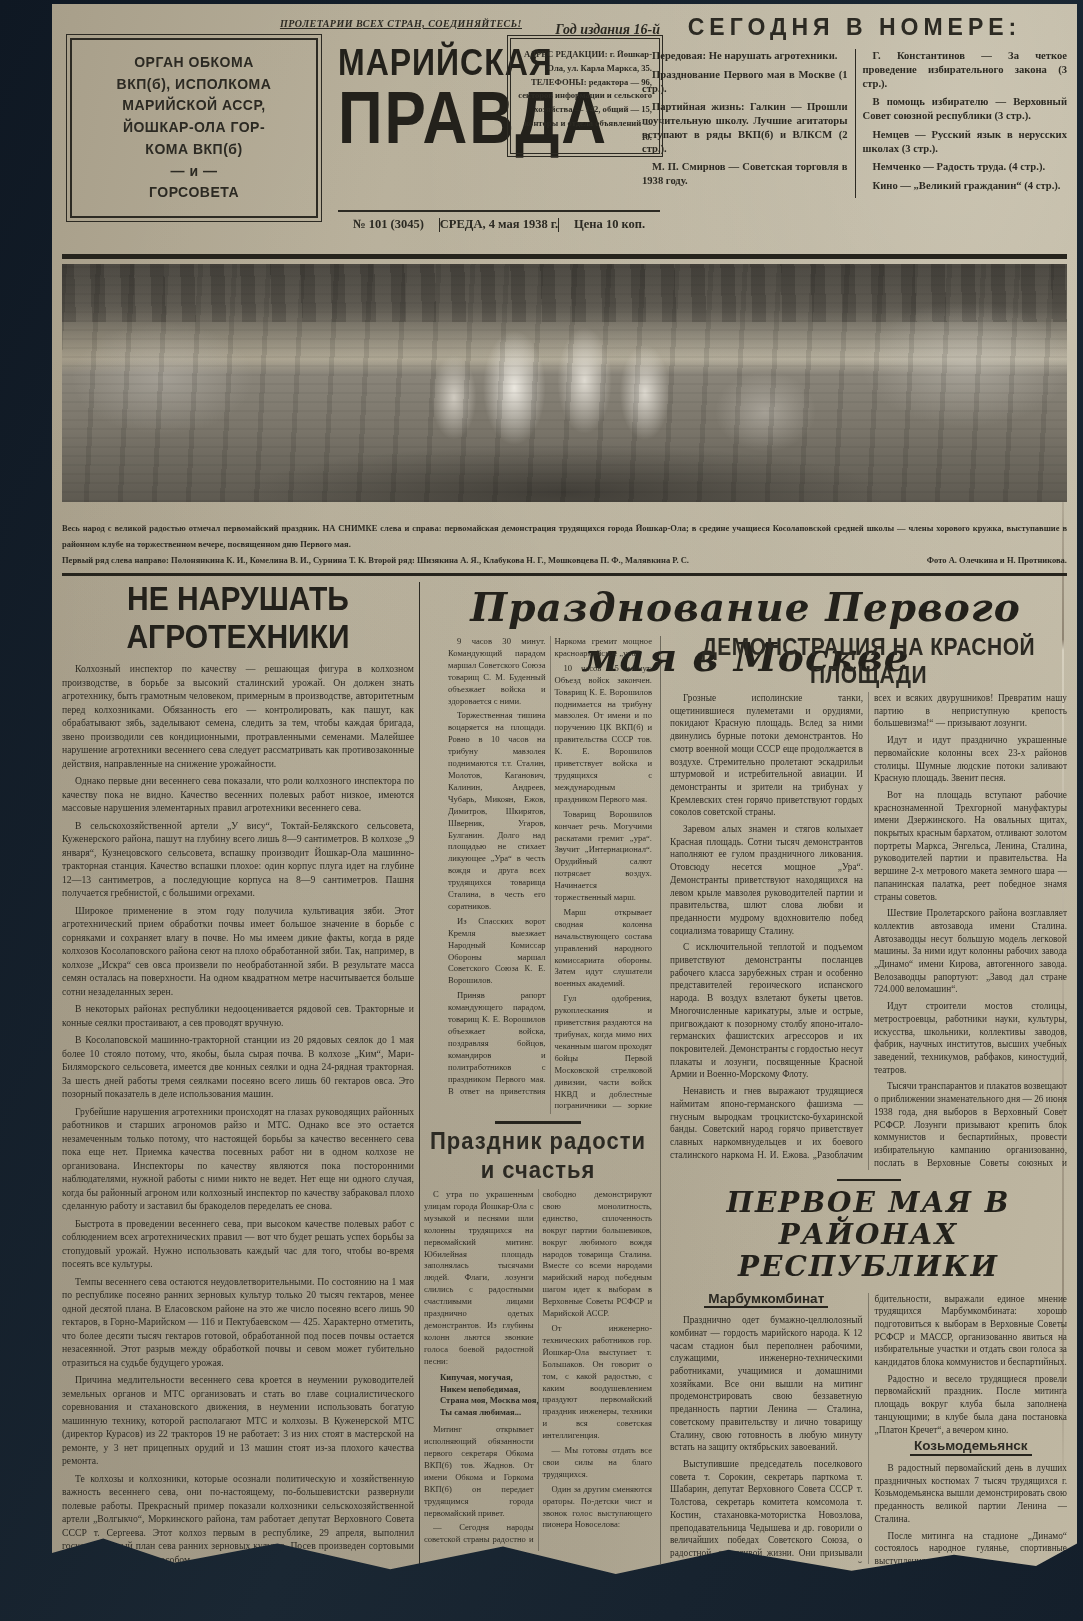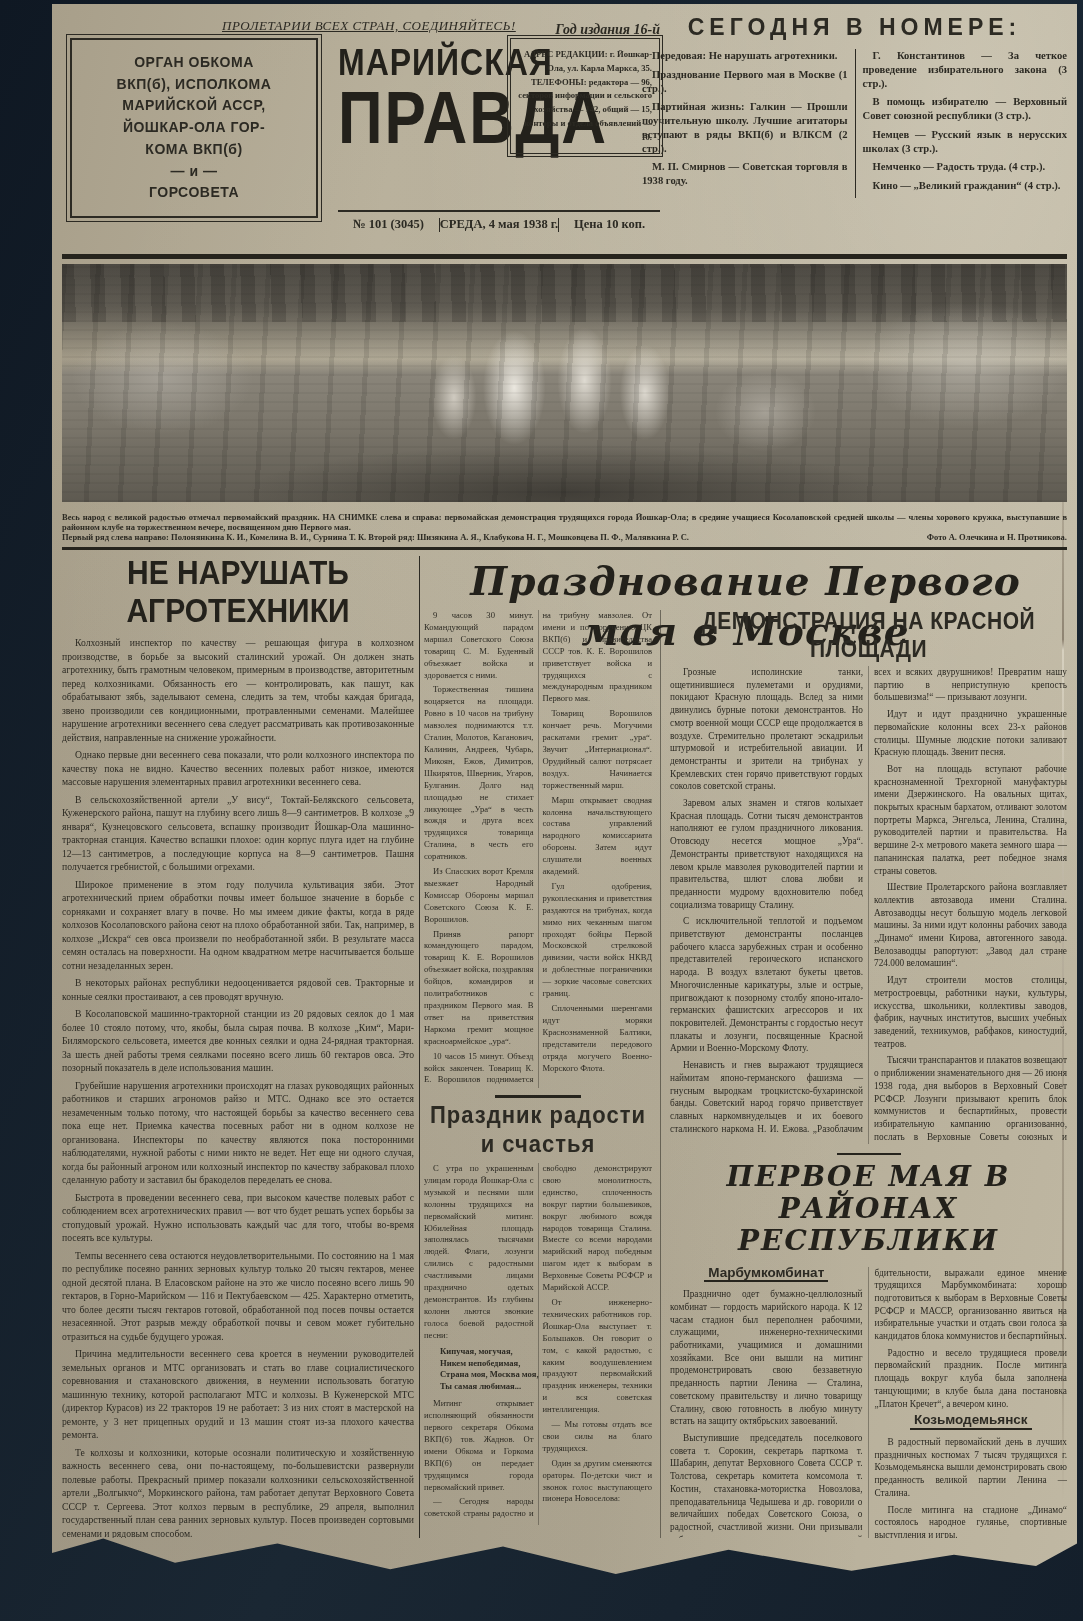--- a/index.html
+++ b/index.html
@@ -22,22 +22,22 @@
   .crack{position:absolute;top:420px;bottom:120px;right:13px;width:2px;
     background:linear-gradient(to bottom,transparent,rgba(80,65,50,.45) 20%,rgba(235,230,215,.5) 21%,rgba(80,65,50,.35) 80%,transparent);}
 
   
   .header{position:relative;height:242px;}
   .organ-box{position:absolute;left:8px;top:26px;width:244px;height:176px;
     border:2px solid #2c2a23;outline:1px solid #2c2a23;outline-offset:3px;
     display:flex;flex-direction:column;justify-content:center;
     font-family:"Liberation Sans",sans-serif;font-weight:700;font-size:14px;
     line-height:1.55;text-align:center;letter-spacing:.5px;}
-  .slogan{position:absolute;left:160px;top:6px;width:300px;text-align:left;
-    font-style:italic;font-weight:400;font-size:13px;letter-spacing:.5px;
+  .slogan{position:absolute;left:160px;top:6px;width:300px;text-align:right;
+    font-style:italic;font-weight:700;font-size:10px;letter-spacing:.5px;
     text-decoration:underline;}
   .masthead{position:absolute;left:276px;top:32px;width:170px;text-align:center;
     font-family:"Liberation Sans",sans-serif;font-weight:900;color:#23211b;}
   .mast1{font-size:32px;letter-spacing:1px;transform:scaleY(1.15);}
   .mast2{font-size:62px;letter-spacing:2px;line-height:.95;transform:scaleY(1.2);margin-top:8px;}
   .midcol{position:absolute;left:448px;top:10px;width:150px;}
   .edition{font-style:italic;font-weight:700;font-size:14px;text-align:right;
     text-decoration:underline;}
   .addr-box{border:1.5px solid #2c2a23;outline:1px solid #2c2a23;outline-offset:2px;
     padding:9px 7px;font-size:8.6px;font-weight:700;line-height:1.6;text-align:right;}
@@ -69,21 +69,21 @@
       linear-gradient(to bottom,#4e4b44 0%,#625e55 18%,#87827634 40%,#8a857a 46%,#7b766b 68%,#5d5950 100%);}
   .photo::before{content:"";position:absolute;inset:0;
     background:repeating-linear-gradient(93deg, rgba(25,23,20,.22) 0 5px, transparent 5px 34px),
                repeating-linear-gradient(0deg, rgba(30,28,24,.1) 0 2px, transparent 2px 9px);
     mix-blend-mode:multiply;opacity:.5;}
   .photo::after{content:"";position:absolute;left:0;right:0;top:0;height:58px;
     background:repeating-linear-gradient(88deg, rgba(20,18,16,.5) 0 14px, rgba(70,66,60,.25) 14px 30px);
     opacity:.45;}
 
   
-  .caption{margin-top:10px;font-size:8.5px;font-weight:700;line-height:10px;}
+  .caption{margin-top:18px;font-size:8.5px;font-weight:700;line-height:16px;}
   .caption p{margin:0;text-align:justify;}
   .cap-row{display:flex;align-items:flex-start;}
   .cap-names{flex:1;}
   .cap-credit{margin-left:26px;white-space:nowrap;}
 
   
   .main{margin-top:5px;border-top:3px solid #26241d;padding-top:6px;height:982px;overflow:hidden;
     display:grid;grid-template-columns:352px 10px 643px;}
   .vrule{background:linear-gradient(to bottom,#2c2a23,#2c2a23) center/1px 100% no-repeat;}
   .art-p{margin:0 0 4px;text-indent:13px;text-align:justify;}
@@ -92,21 +92,21 @@
     text-align:center;margin:2px 0 10px;transform:scaleY(1.12);color:#23211b;}
   .agro-cols{height:922px;overflow:hidden;font-size:9.7px;line-height:13.5px;}
 
   .moscow-head{font-family:"DejaVu Serif",serif;font-style:italic;font-weight:700;
     font-size:39px;text-align:center;height:54px;line-height:50px;color:#23211b;
     letter-spacing:1px;}
   .halves{display:grid;grid-template-columns:236px 1fr;height:920px;}
   .halfA{padding-right:8px;}
   .halfB{border-left:1px solid rgba(44,42,35,.55);padding-left:9px;}
   .parade-cols{height:478px;overflow:hidden;column-count:2;column-gap:9px;
-    column-rule:1px solid rgba(44,42,35,.4);font-size:8.6px;line-height:11.9px;}
+    column-rule:1px solid rgba(44,42,35,.4);font-size:8.6px;line-height:11.9px;margin-left:24px;}
   .parade-cols .art-p{text-indent:9px;margin-bottom:3px;}
   .sec-rule{width:86px;height:3px;background:#26241d;margin:7px auto 6px;}
   .prazdnik-head{font-family:"Liberation Sans",sans-serif;font-weight:900;font-size:22px;
     text-align:center;letter-spacing:1px;margin:2px 0 7px;transform:scaleY(1.1);}
   .prazdnik-cols{height:362px;overflow:hidden;column-count:2;column-gap:9px;
     column-rule:1px solid rgba(44,42,35,.4);font-size:8.6px;line-height:11.9px;}
   .prazdnik-cols .art-p{text-indent:9px;margin-bottom:3px;}
   .verse{margin:4px 0 5px 16px;font-weight:700;}
   .verse-line{white-space:nowrap;}
 

